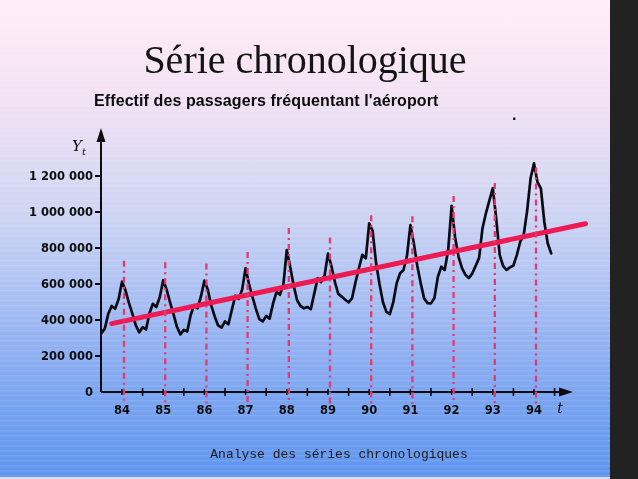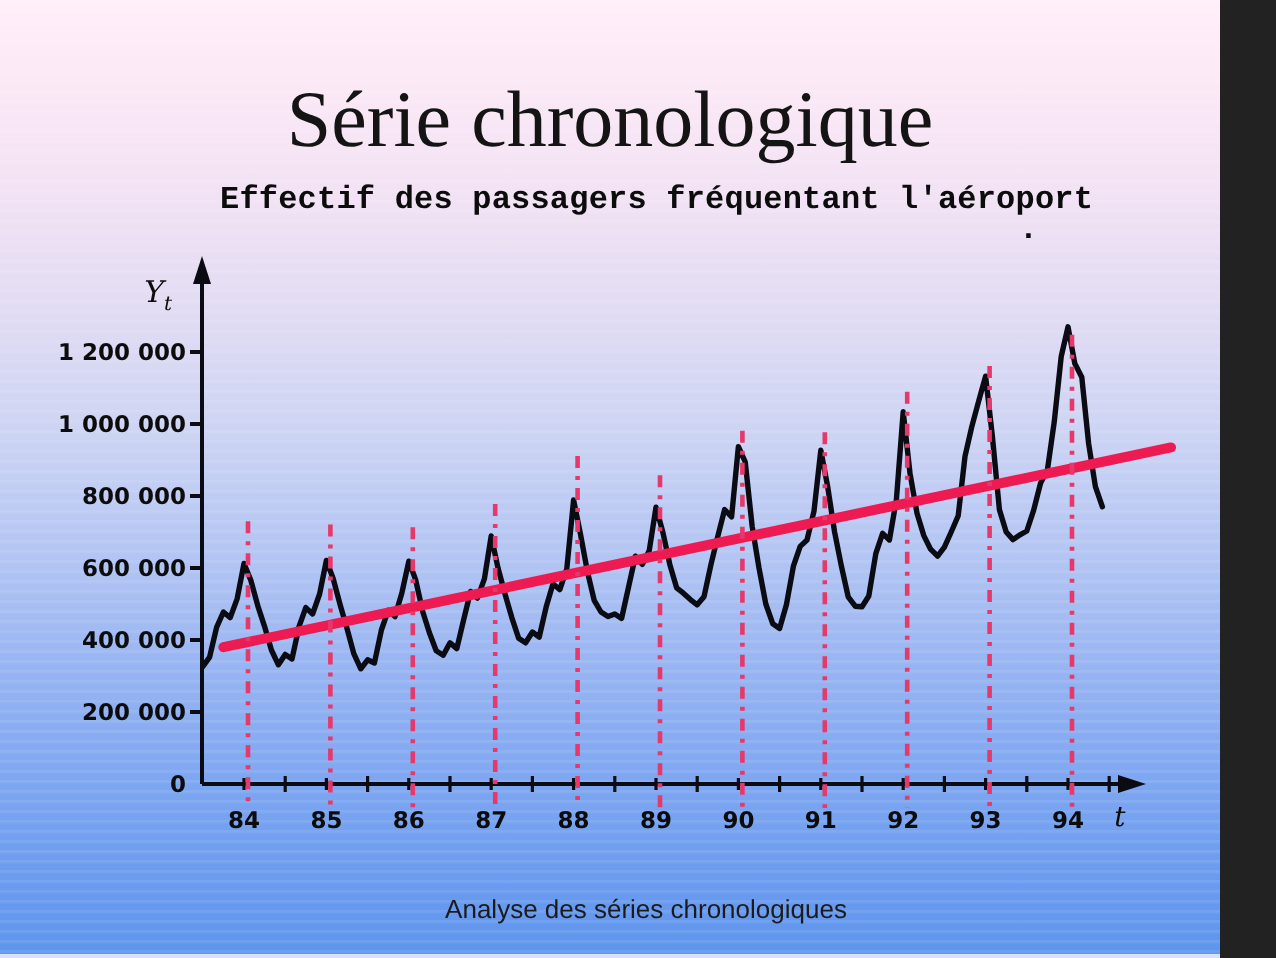--- a/index.html
+++ b/index.html
@@ -19,31 +19,31 @@
   }
   .title {
     position:absolute; top:38px; left:0; right:0; margin:0;
     text-align:center; font-family:"Liberation Serif", serif;
     font-weight:400; font-size:40px; line-height:44px; color:#141414;
   }
   .sub1, .sub2 {
     position:absolute; font-weight:bold; font-size:16px; line-height:19px;
     color:#0c0c0c; letter-spacing:0.1px; white-space:nowrap;
   }
-  .sub1 { top:91px; left:110px;font-family:Liberation Mono, monospace; }
+  .sub1 { top:91px; left:94px; }
   .sub2 { top:110px; left:118px; }
   .stray {
     position:absolute; top:106px; left:512px; font-weight:bold;
     font-size:16px; color:#0c0c0c;
   }
   .chart-svg { position:absolute; left:0; top:0; }
   .footer {
     position:absolute; top:447px; left:50%; transform:translateX(-50%);
-    margin-left:18px; white-space:nowrap;
-    font-family:Liberation Sans, sans-serif; font-size:13px; color:#1b1b1b;
+    margin-left:34px; white-space:nowrap;
+    font-family:Liberation Mono, monospace; font-size:13px; color:#1b1b1b;
   }
   .bottom-strip {
     position:absolute; left:0; right:0; bottom:0; height:2px;
     background:#e7eaf4; opacity:0.9;
   }
 </style>
 </head>
 <body>
 
 <div class="slide">

